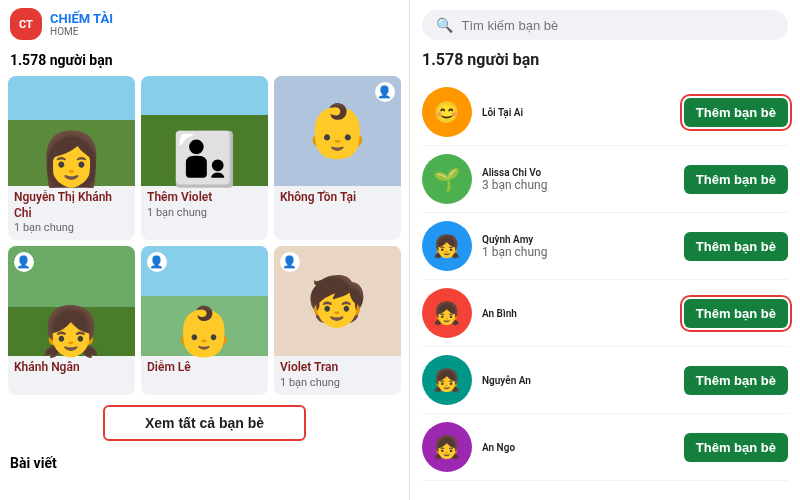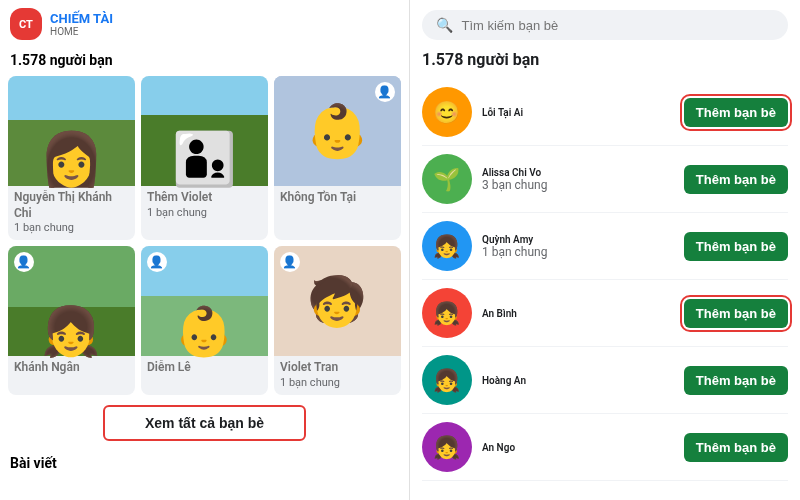--- a/index.html
+++ b/index.html
@@ -76,21 +76,21 @@
       cursor: pointer;
     }
 
     .friend-card-info {
       padding: 4px 6px 6px;
     }
 
     .friend-card-name {
       font-size: 12px;
       font-weight: 600;
-      color: #737373;
+      color: #7f1d1d;
       line-height: 1.3;
     }
 
     .friend-card-mutual {
       font-size: 11px;
       color: #65676b;
     }
 
     .view-all-btn {
       display: block;
@@ -379,21 +379,21 @@
         <div class="friend-mutual"></div>
       </div>
       <button class="add-friend-btn highlighted">Thêm bạn bè</button>
     </div>
 
     <div class="friend-list-item">
       <div class="friend-avatar av-teal">
         <span style="font-size:22px">👧</span>
       </div>
       <div class="friend-info">
-        <div class="friend-name">Hoàng An</div>
+        <div class="friend-name">Nguyễn An</div>
         <div class="friend-mutual"></div>
       </div>
       <button class="add-friend-btn">Thêm bạn bè</button>
     </div>
 
     <div class="friend-list-item">
       <div class="friend-avatar av-purple">
         <span style="font-size:22px">👧</span>
       </div>
       <div class="friend-info">

